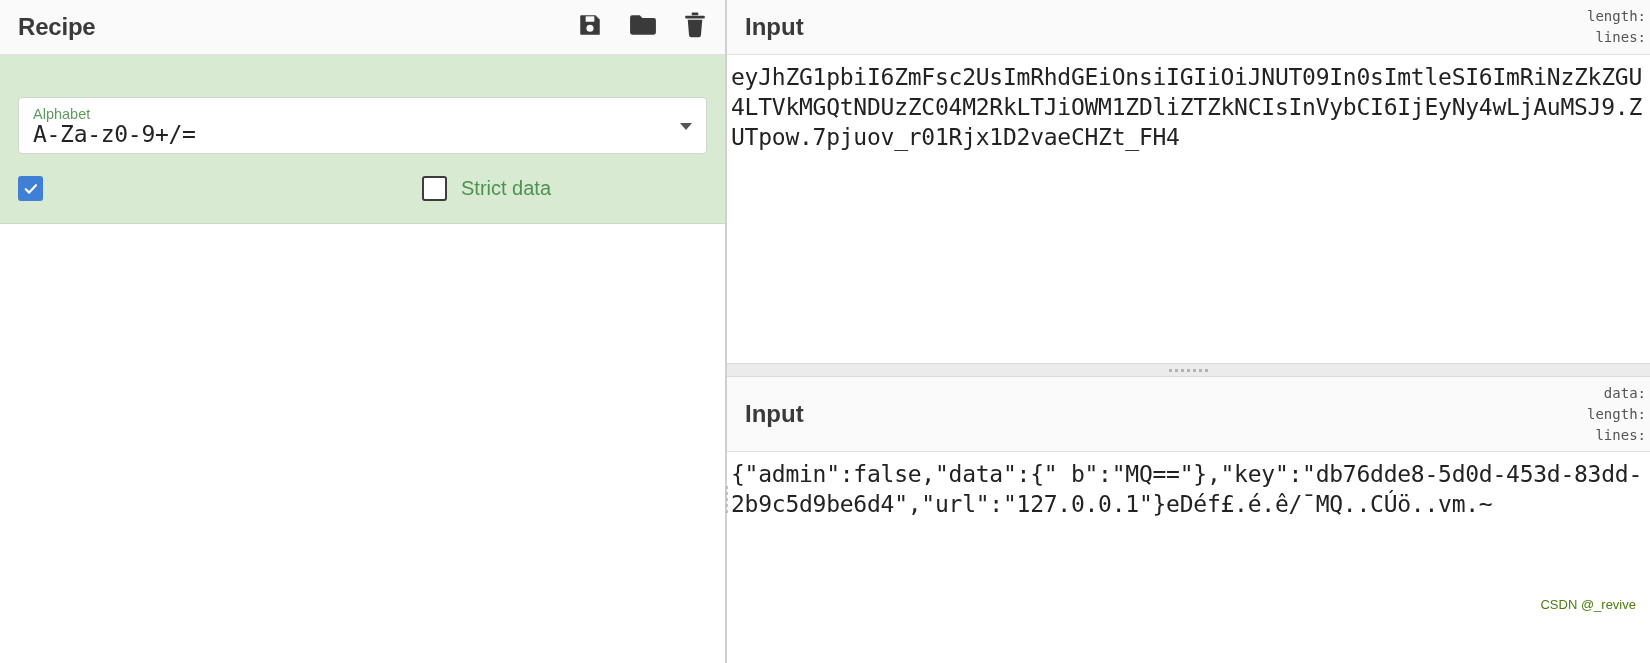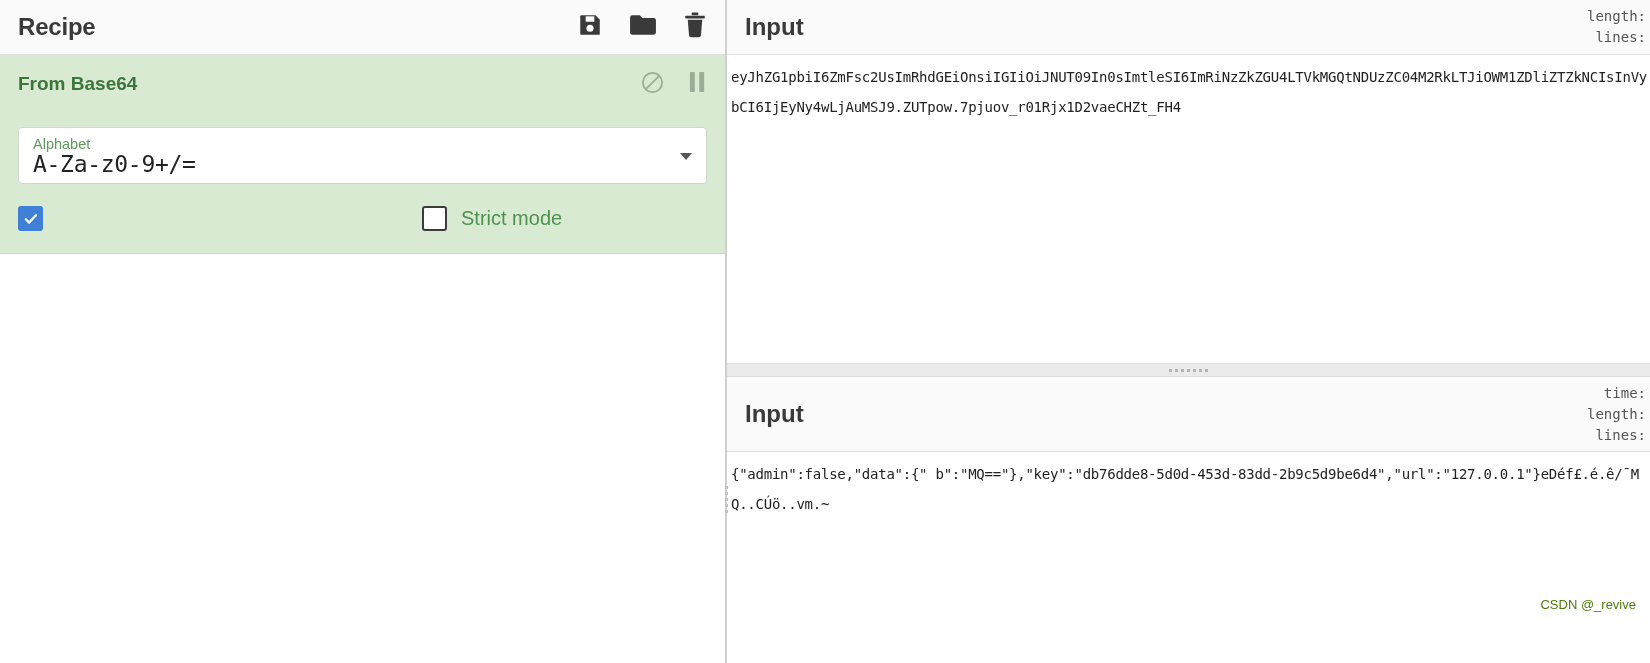--- a/index.html
+++ b/index.html
@@ -108,21 +108,21 @@
     display: flex; flex-direction: column; justify-content: center;
     align-items: flex-end;
     font-family: "DejaVu Sans Mono", monospace;
     font-size: 14px; color: #555; line-height: 21px;
   }
   .io-stats .srow { white-space: nowrap; }
 
   .io-body {
     background: #fff;
     font-family: "DejaVu Sans Mono", monospace;
-    font-size: 14px;
+    font-size: 23px;
     line-height: 30px;
     color: #222;
     padding: 7px 0 0 4px;
     overflow: hidden;
     word-break: break-all;
     letter-spacing: -0.25px;
   }
   .input-body { height: 364px; }
   .output-body { height: 169px; }
 
@@ -180,58 +180,41 @@
             <rect x="1" y="3.4" width="18" height="2.6" rx="0.7"></rect>
             <path d="M3.3 7.2h13.4l-1.2 14.2a2 2 0 0 1-2 1.8H6.5a2 2 0 0 1-2-1.8z"></path>
           </svg>
         </span>
       </div>
     </div>
 
     <div class="recipe-list">
 
       <div class="operation">
-        <div class="op-header">
-          <span class="op-title">From Base64</span>
-          <div class="op-icons">
-            <span class="opicon" title="Disable operation">
-              <svg width="25" height="25" viewBox="0 0 24 24" fill="none" stroke="#6b7a68" stroke-width="1.7">
-                <circle cx="12" cy="12" r="9.2"></circle>
-                <line x1="5.6" y1="18.4" x2="18.4" y2="5.6"></line>
-              </svg>
-            </span>
-            <span class="opicon" title="Set breakpoint">
-              <svg width="20" height="22" viewBox="0 0 16 20" fill="#6b7a68">
-                <rect x="1.5" y="1" width="4.5" height="18" rx="0.6"></rect>
-                <rect x="10" y="1" width="4.5" height="18" rx="0.6"></rect>
-              </svg>
-            </span>
-          </div>
-        </div>
 
         <div class="arg-field">
           <div class="arg-inner">
             <span class="arg-label">Alphabet</span>
             <span class="arg-value">A-Za-z0-9+/=</span>
           </div>
           <span class="arg-caret"></span>
         </div>
 
         <div class="checks">
           <label class="check-item first">
             <span class="cbox on">
               <svg class="tick" viewBox="0 0 14 14" fill="none" stroke="#fff" stroke-width="2.2" stroke-linecap="round" stroke-linejoin="round">
                 <polyline points="1.8,7.2 5.2,10.6 12,3.2"></polyline>
               </svg>
             </span>
           </label>
 
           <label class="check-item">
             <span class="cbox off"></span>
-            <span class="check-label">Strict mode</span>
+            <span class="check-label">Strict data</span>
           </label>
         </div>
       </div>
 
     </div>
   </div>
 
   <div class="io-pane">
 
     <div class="io-head input-head">
@@ -260,21 +243,21 @@
         <i></i>
           <i></i>
           <i></i>
           <i></i>
           <i></i>
       </div>
 
       <div class="io-head output-head">
         <span class="io-title">Input</span>
         <div class="io-stats">
-          <span class="srow">time:</span>
+          <span class="srow">data:</span>
           <span class="srow">length:</span>
           <span class="srow">lines:</span>
         </div>
       </div>
 
       <div class="io-body output-body">{"admin":false,"data":{" b":"MQ=="},"key":"db76dde8-5d0d-453d-83dd-2b9c5d9be6d4","url":"127.0.0.1"}eDéf£.é.ê/¯MQ..CÚö..vm.~</div>
 
       <span class="watermark">CSDN @_revive</span>
     </div>
 

